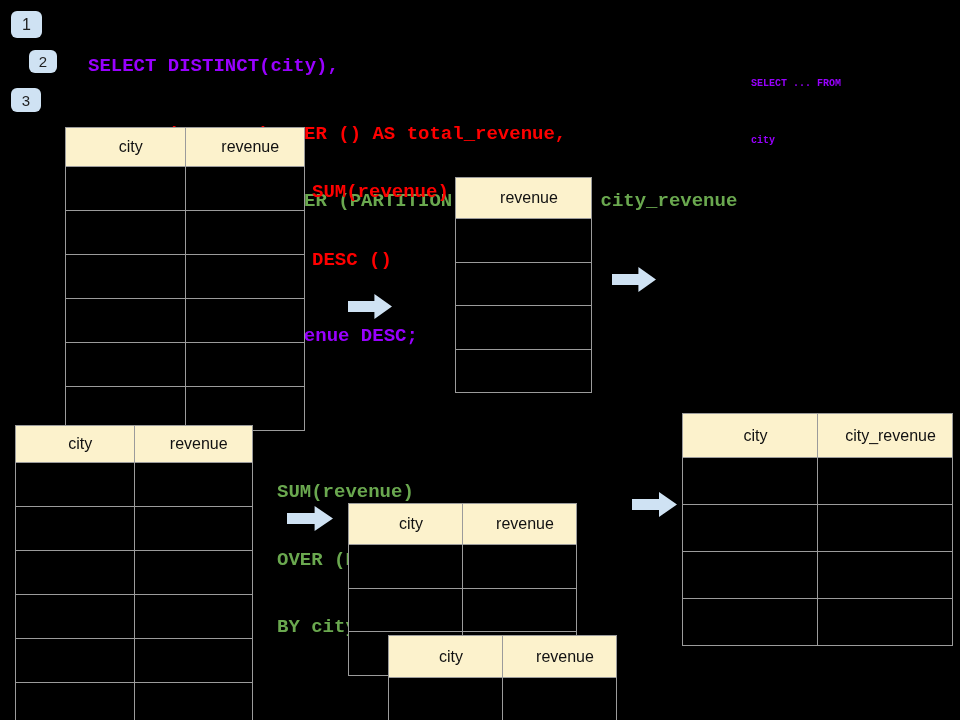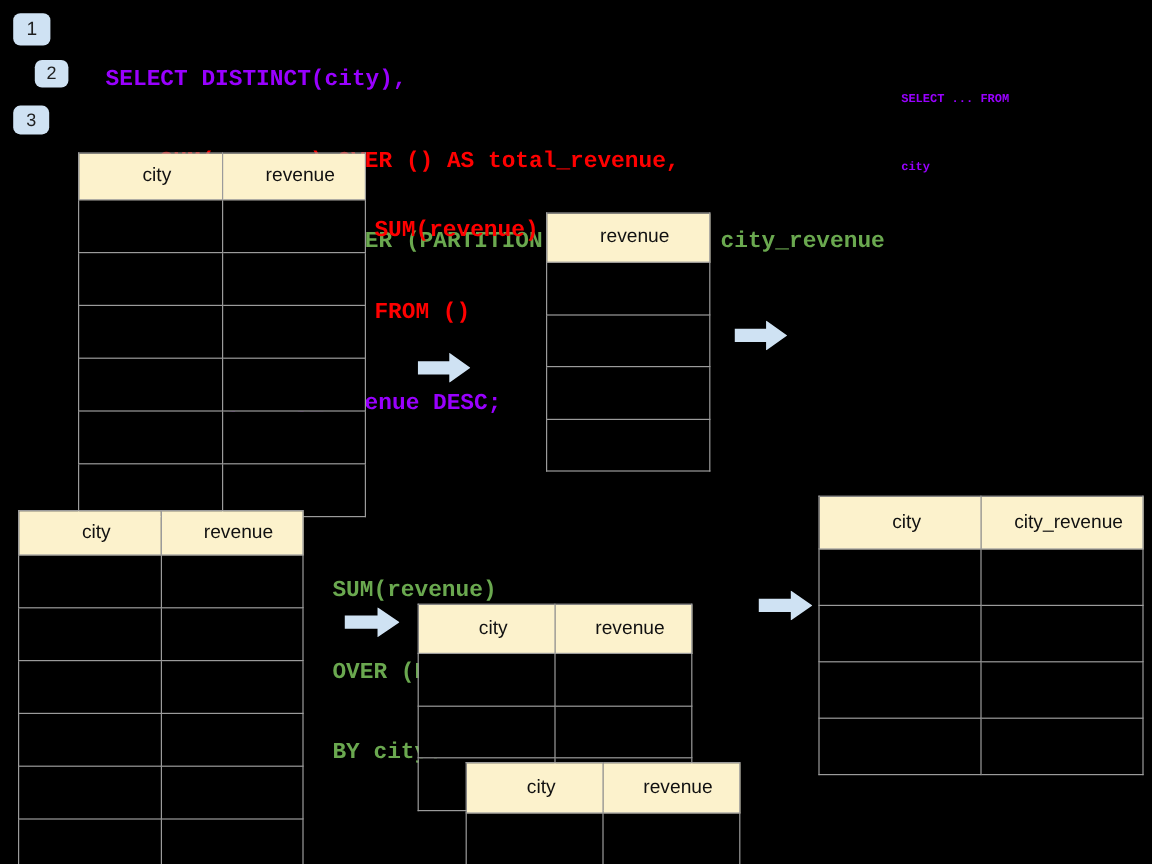--- a/index.html
+++ b/index.html
@@ -66,21 +66,21 @@
     <div class="ln l5 purple">ORDER by city_revenue DESC;</div>
   </div>
 
   <div class="side-note mono purple">
     <div>SELECT ... FROM</div>
     <div>city</div>
   </div>
 
   <div class="ann ann-total mono red">
     <div>SUM(revenue)</div>
-    <div>FROM ()</div>
+    <div>DESC ()</div>
   </div>
 
   <div class="ann ann-partition mono green">
     <div>SUM(revenue)</div>
     <div>OVER (PARTITION</div>
     <div>BY city)</div>
   </div>
 
   <div class="tblwrap t-source-top">
       <table class="grid">

